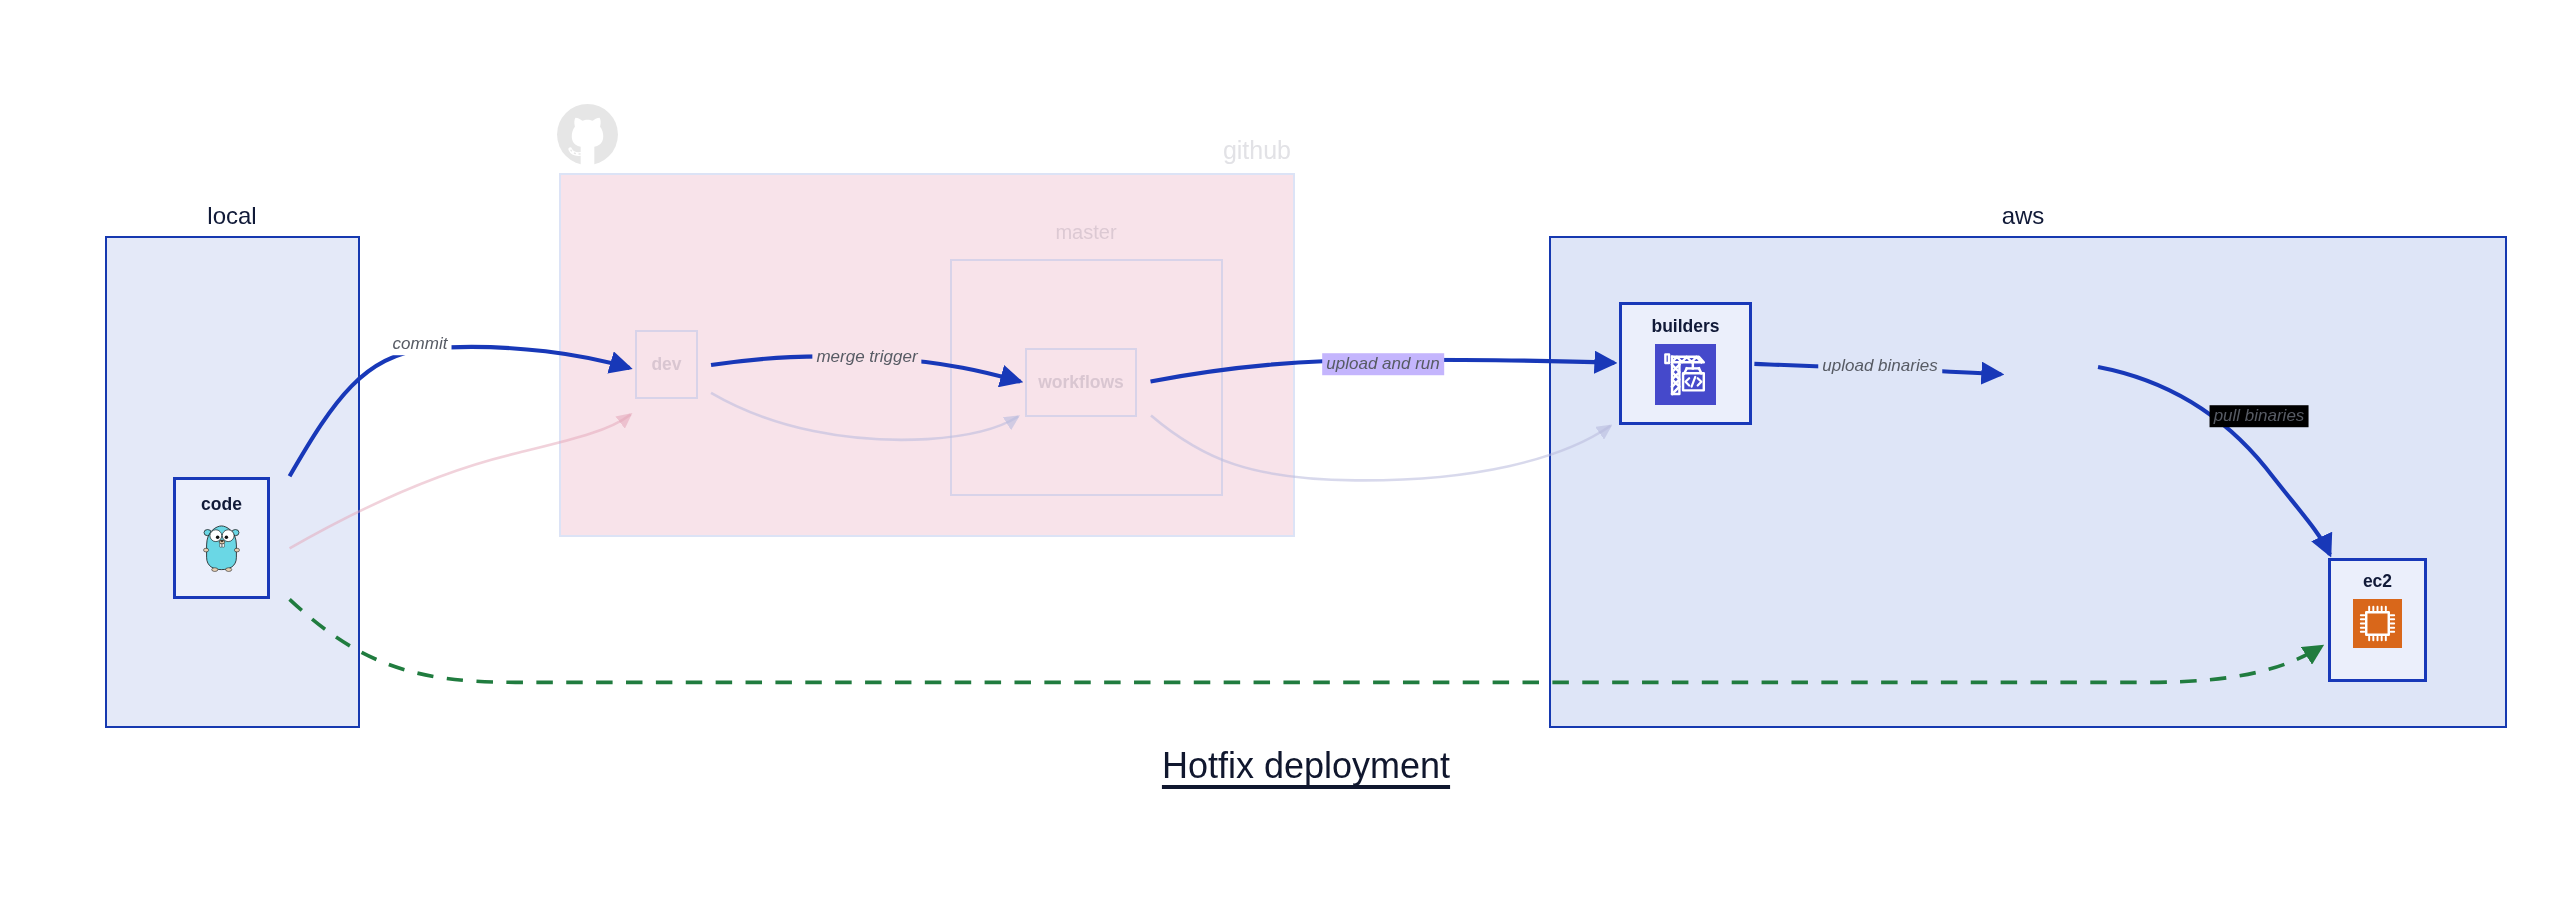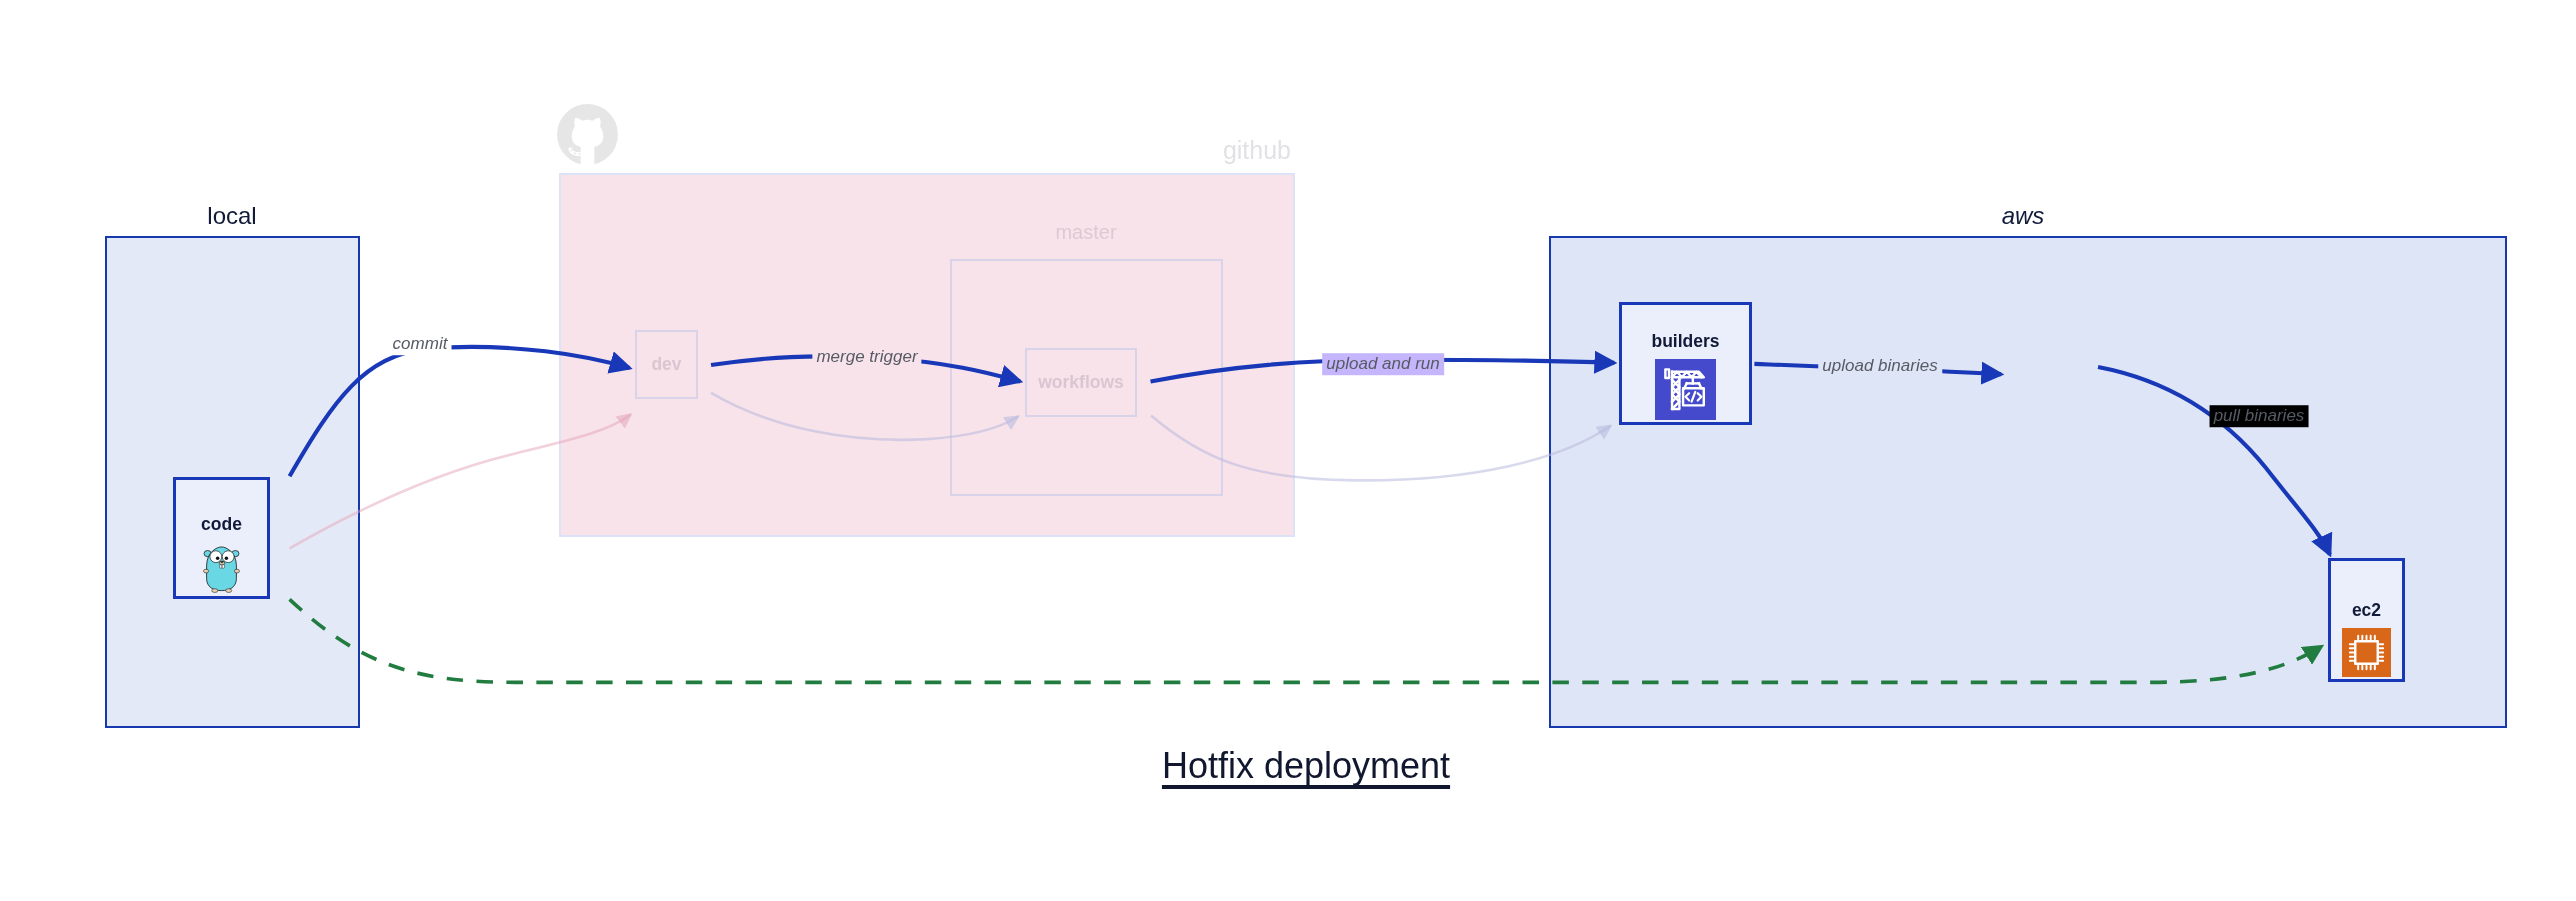--- a/index.html
+++ b/index.html
@@ -9,31 +9,31 @@
   
   .region{position:absolute;box-sizing:border-box;z-index:1;}
   .region-local{left:105px;top:236px;width:255px;height:492px;background:#e4e9f8;border:2.6px solid #1639b0;}
   .region-aws{left:1549px;top:236px;width:958px;height:492px;background:#dee5f7;border:2.6px solid #1639b0;}
   .region-github{left:559px;top:173px;width:736px;height:364px;background:#f8e3ea;border:2.1px solid #dce3f6;}
   .region-master{left:950px;top:259px;width:273px;height:237px;background:transparent;border:2.1px solid #d8d3e9;z-index:2;}
 
   
   .group-label{position:absolute;z-index:2;color:#111a38;font-size:24px;line-height:1;white-space:nowrap;}
   .label-local{left:232px;top:204px;transform:translateX(-50%);}
-  .label-aws{left:2023px;top:204px;transform:translateX(-50%);font-style:italic;}
+  .label-aws{left:2023px;top:204px;transform:translateX(-50%);}
   .label-github{left:1291px;top:138px;transform:translateX(-100%);color:#e2e2e6;font-size:25px;}
   .label-master{left:1086px;top:222px;transform:translateX(-50%);color:#dcc9d3;font-size:20px;}
 
   
   .node{position:absolute;box-sizing:border-box;z-index:3;display:flex;flex-direction:column;
-        align-items:center;background:#ebeffb;border:3.1px solid #1838b8;justify-content:flex-end;}
+        align-items:center;background:#ebeffb;border:3.1px solid #1838b8;}
   .node-code{left:173px;top:477px;width:97px;height:122px;padding-top:15.5px;}
   .node-builders{left:1619px;top:302px;width:133px;height:123px;padding-top:13.4px;}
   .node-s3{left:2006px;top:303px;width:93px;height:129px;padding-top:13.4px;}
-  .node-ec2{left:2328px;top:558px;width:77px;height:124px;padding-top:12.4px;}
+  .node-ec2{left:2328px;top:558px;width:99px;height:124px;padding-top:12.4px;}
   .node-label{color:#111a38;font-weight:bold;font-size:17.5px;line-height:1;margin-bottom:8.2px;white-space:nowrap;}
   .node-faded{position:absolute;box-sizing:border-box;z-index:3;display:flex;align-items:center;
         justify-content:center;background:transparent;border:2.1px solid #d8d3e9;}
   .node-dev{left:635px;top:330px;width:63px;height:69px;}
   .node-workflows{left:1025px;top:348px;width:112px;height:69px;}
   .node-faded .node-label-faded{color:#d9c6d1;font-weight:bold;font-size:17.5px;white-space:nowrap;}
 
   .icon-tile{display:block;}
 
   

